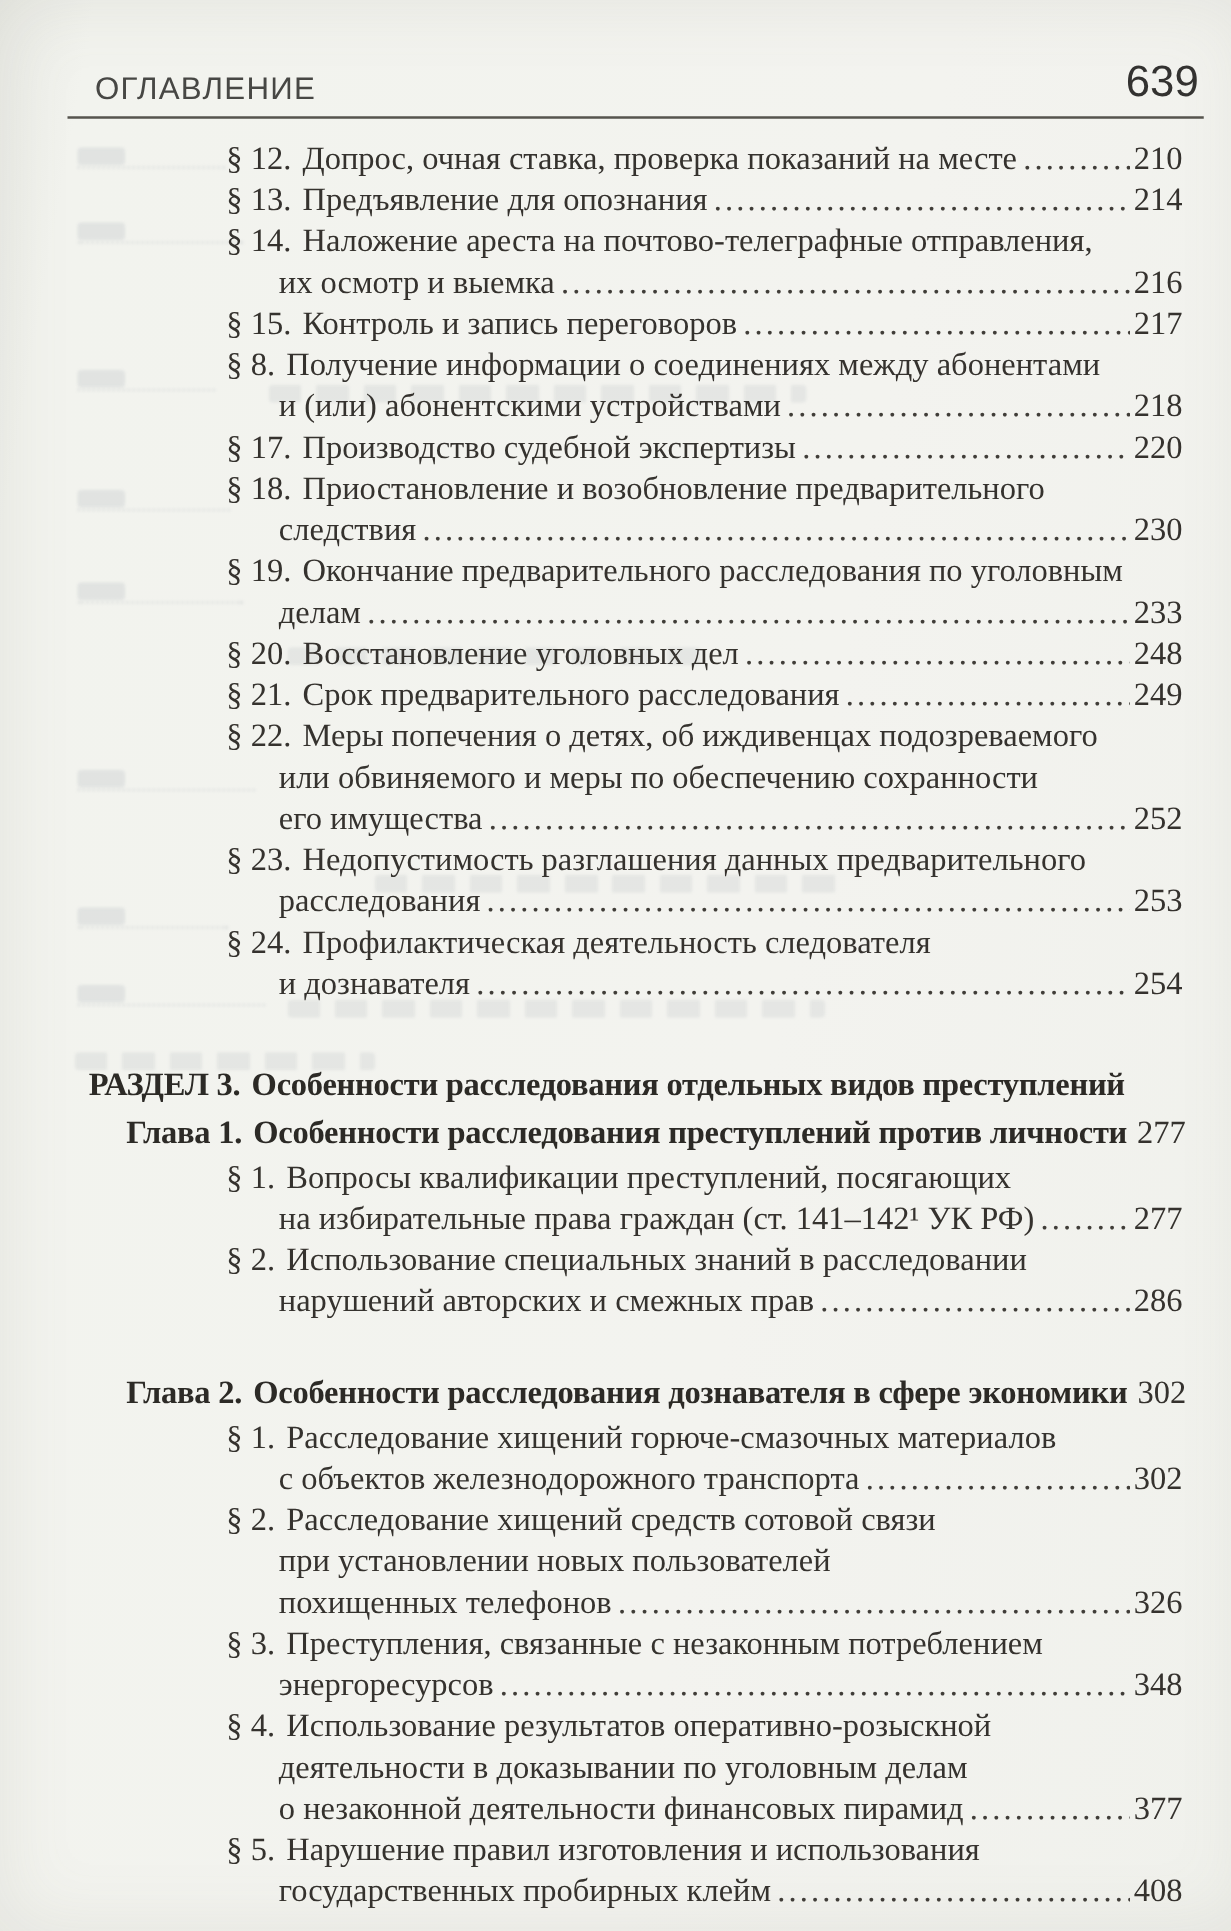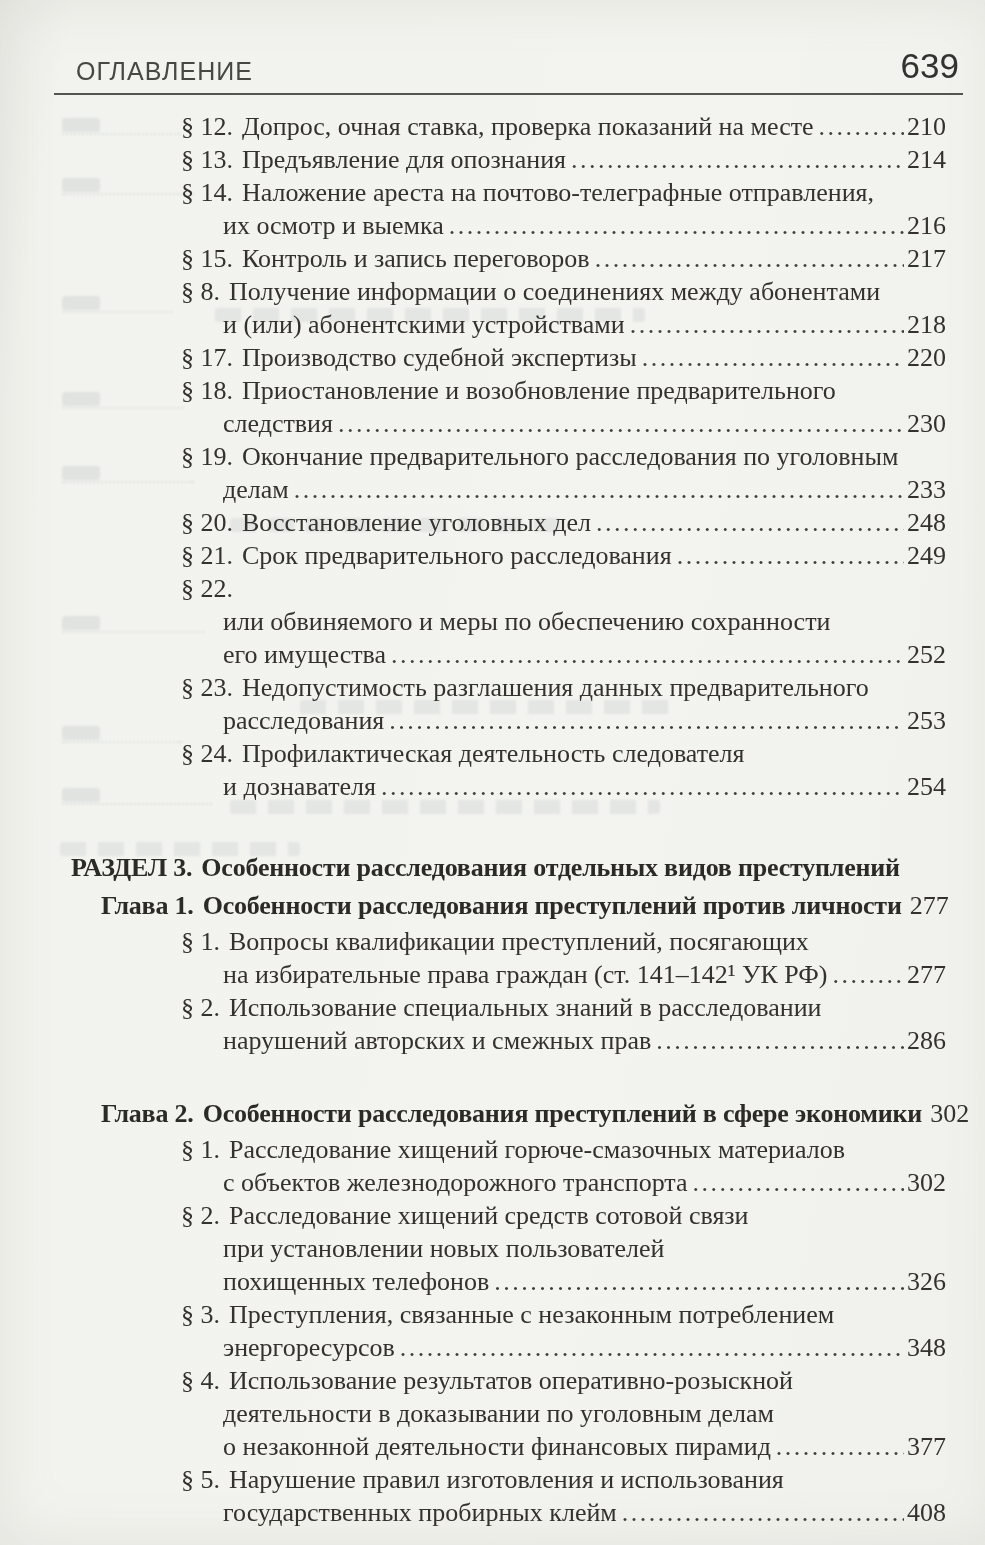--- a/index.html
+++ b/index.html
@@ -246,20 +246,21 @@
         <div class="row">
           <span class="label">§ 21.</span>
           <span class="txt">Срок предварительного расследования</span>
           <span class="leader"></span>
           <span class="pg">249</span>
         </div>
       </div>
       <div class="item entry">
         <div class="row">
           <span class="label">§ 22.</span>
+          <span class="txt">Меры попечения о детях, об иждивенцах подозреваемого</span>
         </div>
         <div class="row">
           <span class="txt">или обвиняемого и меры по обеспечению сохранности</span>
         </div>
         <div class="row">
           <span class="txt">его имущества</span>
           <span class="leader"></span>
           <span class="pg">252</span>
         </div>
       </div>
@@ -317,21 +318,21 @@
         </div>
         <div class="row">
           <span class="txt">нарушений авторских и смежных прав</span>
           <span class="leader"></span>
           <span class="pg">286</span>
         </div>
       </div>
       <div class="item chapter gap">
         <div class="row">
           <span class="label">Глава 2.</span>
-          <span class="txt">Особенности расследования преступлений в сфере экономики</span>
+          <span class="txt">Особенности расследования дознавателя в сфере экономики</span>
           <span class="leader"></span>
           <span class="pg">302</span>
         </div>
       </div>
       <div class="item entry">
         <div class="row">
           <span class="label">§ 1.</span>
           <span class="txt">Расследование хищений горюче-смазочных материалов</span>
         </div>
         <div class="row">

